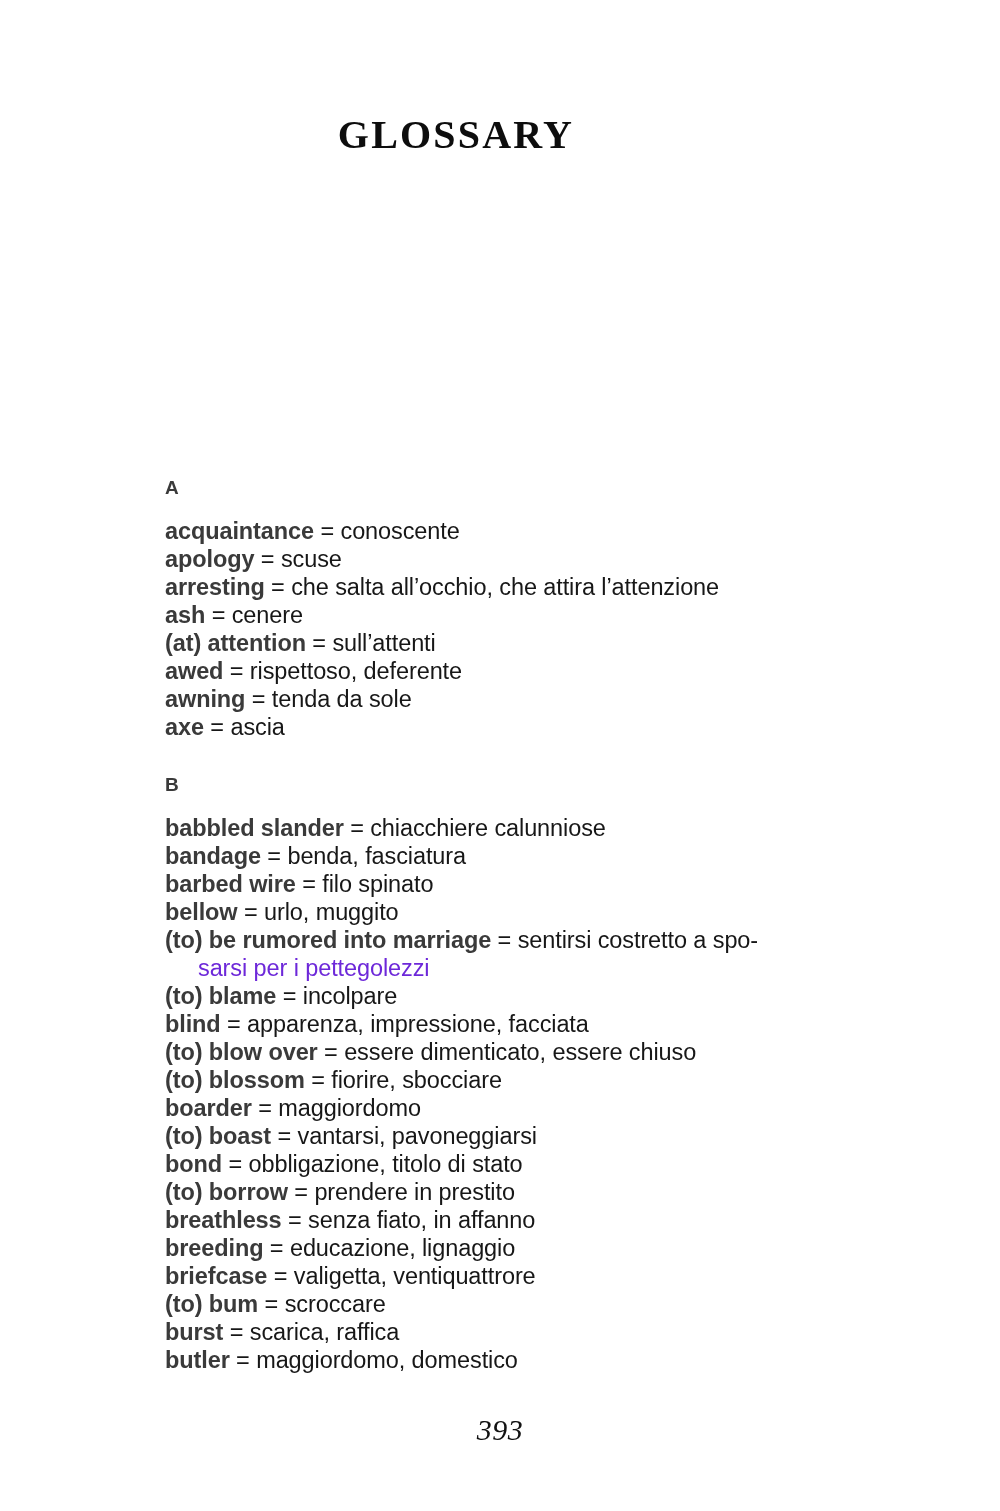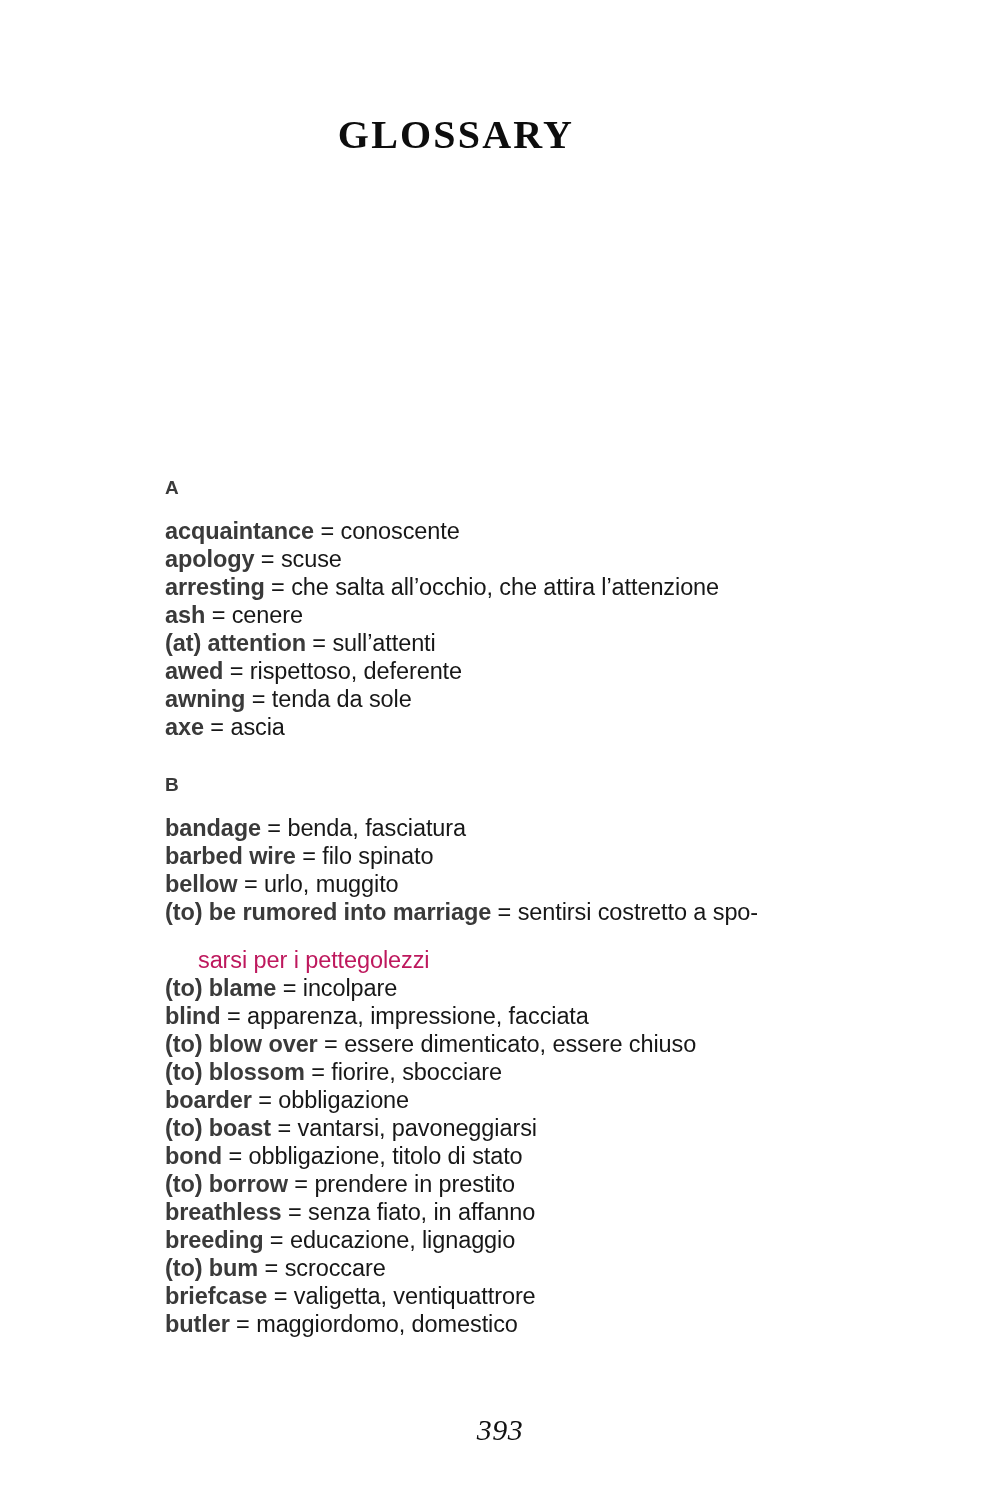--- a/index.html
+++ b/index.html
@@ -80,25 +80,24 @@
     color: #3a3a3a;
   }
   .entry .definition {
     font-weight: normal;
     color: #171717;
   }
 
   .entry-cont {
     font-size: 23.5px;
     line-height: 28px;
-    color: #be185d;
+    color: #6d28d9;
     letter-spacing: -0.1px;
     padding-left: 33px;
     white-space: nowrap;
-    margin-top: 20px;
   }
 
   
   .page-number {
     position: absolute;
     top: 1415px;
     left: 0;
     width: 1000px;
     text-align: center;
     font-family: "Liberation Serif", "DejaVu Serif", serif;
@@ -126,37 +125,39 @@
           <li class="entry"><span class="term">ash</span><span class="separator"> = </span><span class="definition">cenere</span></li>
           <li class="entry"><span class="term">(at) attention</span><span class="separator"> = </span><span class="definition">sull’attenti</span></li>
           <li class="entry"><span class="term">awed</span><span class="separator"> = </span><span class="definition">rispettoso, deferente</span></li>
           <li class="entry"><span class="term">awning</span><span class="separator"> = </span><span class="definition">tenda da sole</span></li>
           <li class="entry"><span class="term">axe</span><span class="separator"> = </span><span class="definition">ascia</span></li>
         </ul>
       </div>
       <div class="section">
         <div class="section-letter">B</div>
         <ul class="entry-list">
+          <li class="entry"><span class="term">babbled slander</span><span class="separator"> = </span><span class="definition">chiacchiere calunniose</span></li>
           <li class="entry"><span class="term">bandage</span><span class="separator"> = </span><span class="definition">benda, fasciatura</span></li>
           <li class="entry"><span class="term">barbed wire</span><span class="separator"> = </span><span class="definition">filo spinato</span></li>
           <li class="entry"><span class="term">bellow</span><span class="separator"> = </span><span class="definition">urlo, muggito</span></li>
           <li class="entry"><span class="term">(to) be rumored into marriage</span><span class="separator"> = </span><span class="definition">sentirsi costretto a spo-</span></li>
           <li class="entry-cont">sarsi per i pettegolezzi</li>
           <li class="entry"><span class="term">(to) blame</span><span class="separator"> = </span><span class="definition">incolpare</span></li>
           <li class="entry"><span class="term">blind</span><span class="separator"> = </span><span class="definition">apparenza, impressione, facciata</span></li>
           <li class="entry"><span class="term">(to) blow over</span><span class="separator"> = </span><span class="definition">essere dimenticato, essere chiuso</span></li>
           <li class="entry"><span class="term">(to) blossom</span><span class="separator"> = </span><span class="definition">fiorire, sbocciare</span></li>
-          <li class="entry"><span class="term">boarder</span><span class="separator"> = </span><span class="definition">obbligazione</span></li>
+          <li class="entry"><span class="term">boarder</span><span class="separator"> = </span><span class="definition">maggiordomo</span></li>
           <li class="entry"><span class="term">(to) boast</span><span class="separator"> = </span><span class="definition">vantarsi, pavoneggiarsi</span></li>
           <li class="entry"><span class="term">bond</span><span class="separator"> = </span><span class="definition">obbligazione, titolo di stato</span></li>
           <li class="entry"><span class="term">(to) borrow</span><span class="separator"> = </span><span class="definition">prendere in prestito</span></li>
           <li class="entry"><span class="term">breathless</span><span class="separator"> = </span><span class="definition">senza fiato, in affanno</span></li>
           <li class="entry"><span class="term">breeding</span><span class="separator"> = </span><span class="definition">educazione, lignaggio</span></li>
+          <li class="entry"><span class="term">briefcase</span><span class="separator"> = </span><span class="definition">valigetta, ventiquattrore</span></li>
           <li class="entry"><span class="term">(to) bum</span><span class="separator"> = </span><span class="definition">scroccare</span></li>
-          <li class="entry"><span class="term">briefcase</span><span class="separator"> = </span><span class="definition">valigetta, ventiquattrore</span></li>
+          <li class="entry"><span class="term">burst</span><span class="separator"> = </span><span class="definition">scarica, raffica</span></li>
           <li class="entry"><span class="term">butler</span><span class="separator"> = </span><span class="definition">maggiordomo, domestico</span></li>
         </ul>
       </div>
     </div>
 
   <div class="page-number">393</div>
 
 </div>
 
 </body></html>

